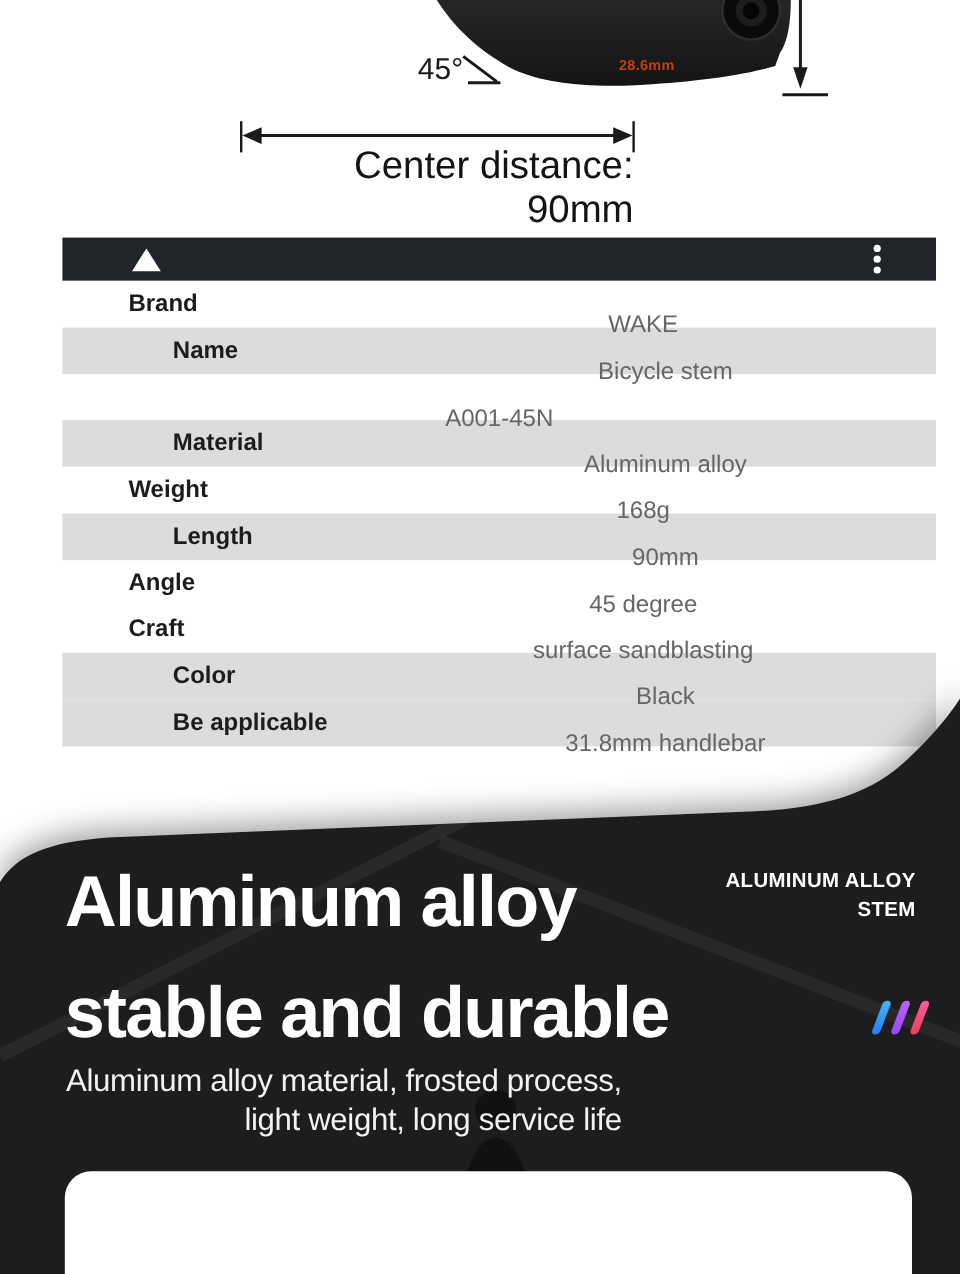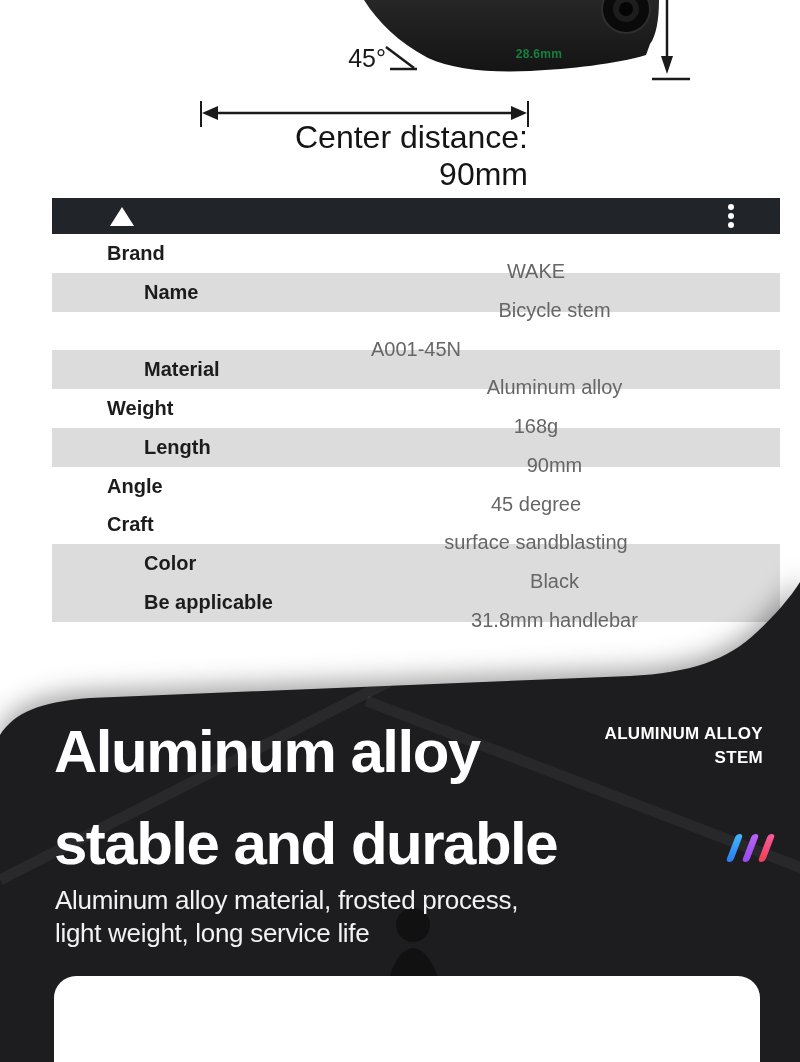--- a/index.html
+++ b/index.html
@@ -7,21 +7,21 @@
   .page {
     position:relative; width:800px; height:1062px; margin:0 auto;
     background:#ffffff; overflow:hidden;
     font-family:"Liberation Sans", sans-serif;
   }
   
   .product-svg { position:absolute; left:0; top:0; }
   .angle-label { position:absolute; left:330px; top:44px; width:56px; text-align:right;
     font-size:25px; color:#1a1a1a; }
   .clamp-label { position:absolute; left:504px; top:47px; width:70px; text-align:center;
-    font-size:12px; font-weight:bold; color:#15803d; letter-spacing:.3px; }
+    font-size:12px; font-weight:bold; color:#c2410c; letter-spacing:.3px; }
   .center-label { position:absolute; left:200px; top:119px; width:328px; text-align:right;
     font-size:32px; color:#141414; }
   
   .spec-table { position:absolute; left:52px; top:198px; width:728px; }
   .spec-header { height:36px; background:#212529; display:flex; align-items:center; }
   .tri { width:0; height:0; margin-left:58px;
     border-left:12px solid transparent; border-right:12px solid transparent;
     border-bottom:19px solid #ffffff; }
   .kebab { margin-left:auto; margin-right:46px; display:flex; flex-direction:column; gap:3px; cursor:pointer; }
   .kebab i { width:6px; height:6px; border-radius:50%; background:#fff; display:block; }
@@ -32,21 +32,21 @@
   
   .dark-panel { position:absolute; left:0; top:560px; z-index:1;
     filter:drop-shadow(0 -6px 13px rgba(0,0,0,.38)); }
   .eyebrow { position:absolute; right:37px; top:722px; z-index:2; text-align:right;
     color:#fff; font-size:17px; font-weight:bold; line-height:24px; letter-spacing:.3px; }
   .feature-title { position:absolute; left:54px; top:706px; z-index:2; color:#fff;
     font-size:60px; font-weight:bold; line-height:92px; letter-spacing:-1.5px; white-space:nowrap; }
   .slashes { position:absolute; left:722px; top:834px; z-index:2; display:flex; }
   .slash { width:7px; height:28px; border-radius:4px; transform:skewX(-21deg); margin-left:9px; }
   .feature-desc { position:absolute; left:55px; top:884px; z-index:2; color:#f2f2f2;
-    font-size:26px; line-height:32.5px; letter-spacing:-.3px; white-space:nowrap; }
+    font-size:26px; line-height:32.5px; letter-spacing:-.3px; white-space:nowrap;text-align:right; }
   .bottom-card { position:absolute; left:54px; top:976px; width:706px; height:120px;
     background:#ffffff; border-radius:22px; z-index:2; }
 </style>
 </head>
 <body>
 
 <div class="page">
 
   <svg class="product-svg" width="800" height="165">
     <defs>

